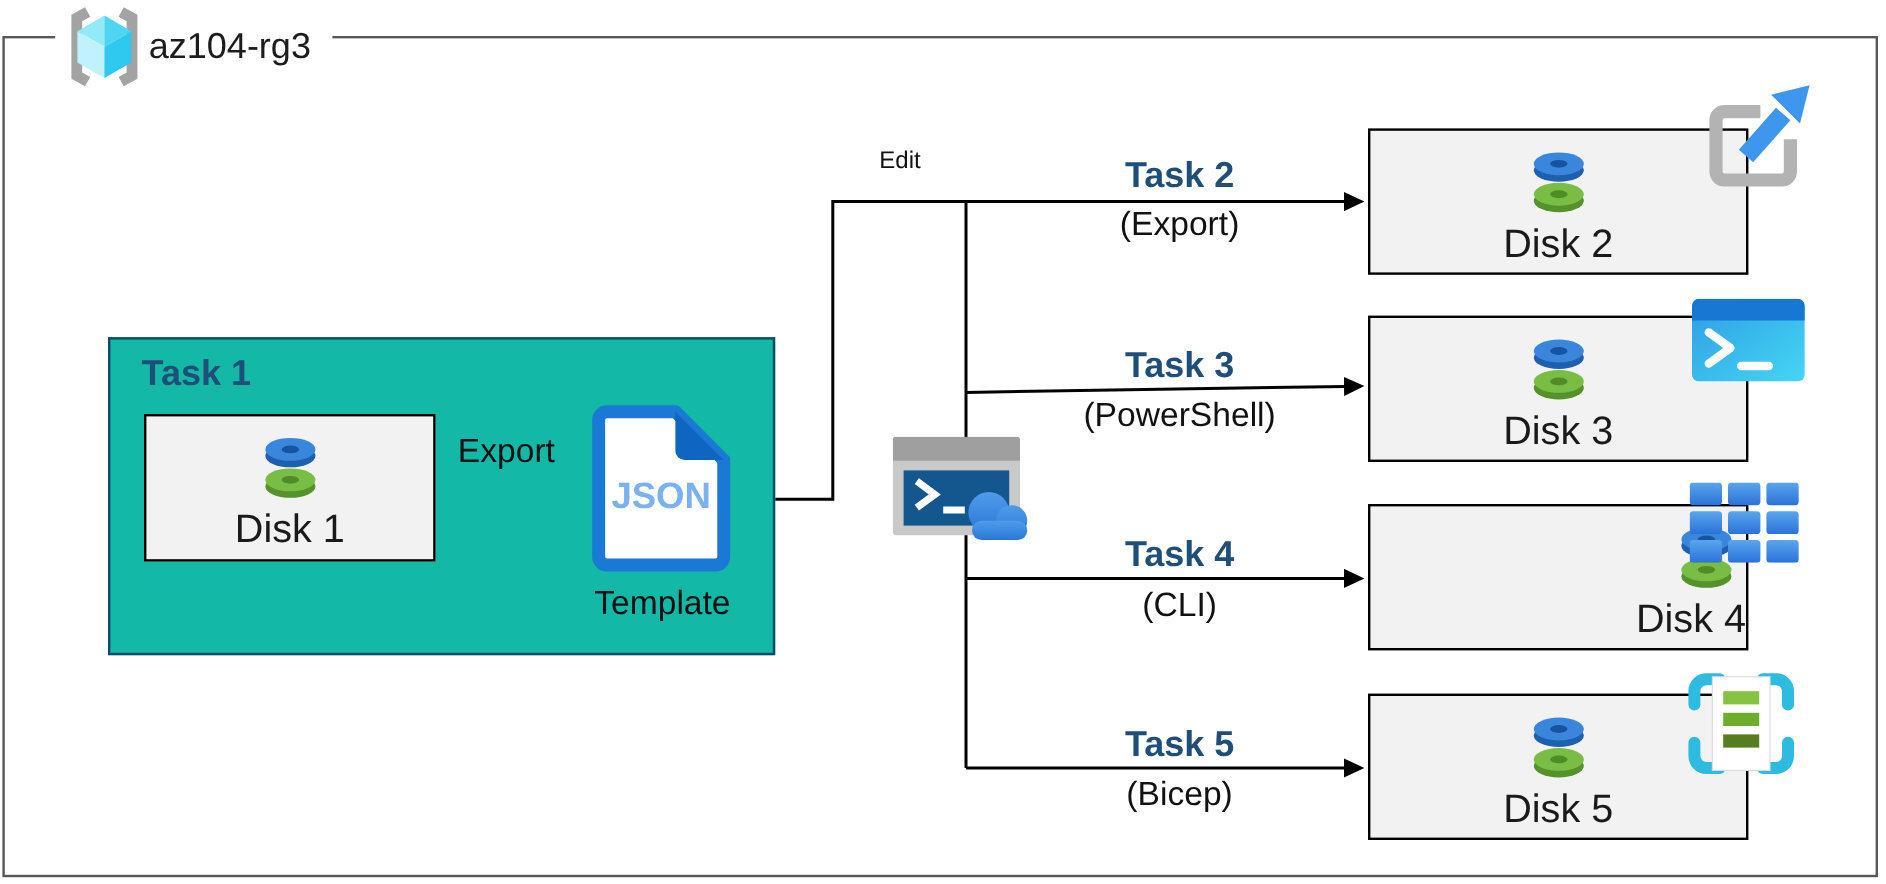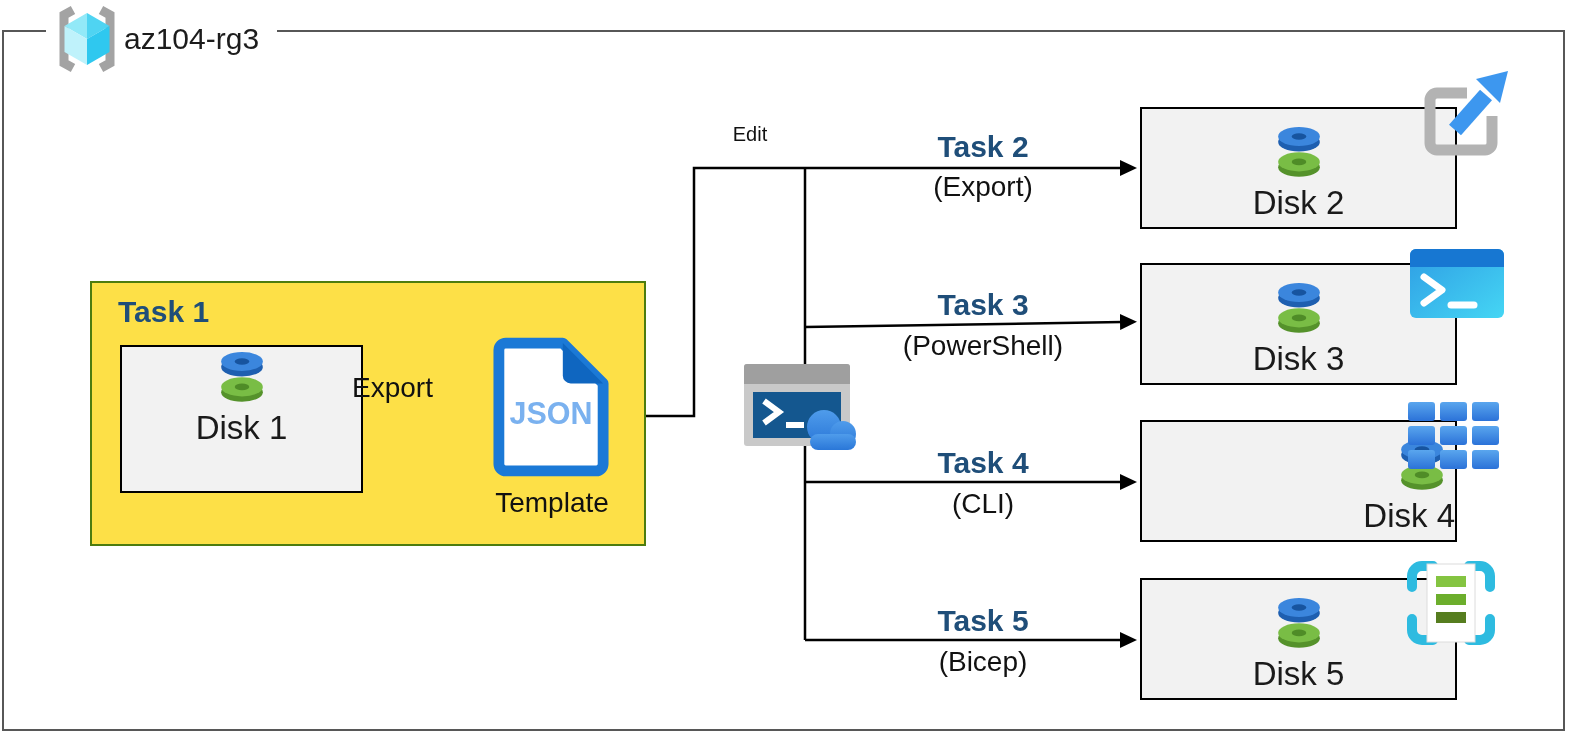--- a/index.html
+++ b/index.html
@@ -4,29 +4,29 @@
 <style>
   html,body{margin:0;padding:0;background:#fff;}
   body{width:1572px;height:737px;position:relative;overflow:hidden;
        font-family:"Liberation Sans","DejaVu Sans",sans-serif;color:#111;}
   .outer-frame{position:absolute;left:2px;top:30px;width:1563px;height:701px;
        border:2px solid #575757;box-sizing:border-box;background:#fff;z-index:0;}
   .overlay{position:absolute;left:0;top:0;z-index:1;}
   .rg-header{position:absolute;left:46px;top:2px;height:74px;display:flex;align-items:center;
        background:#fff;padding:0 18px 0 4px;z-index:4;}
   .rg-name{font-size:30px;color:#1c1c1c;white-space:nowrap;}
-  .task1-box{position:absolute;left:90px;top:281px;width:556px;height:265px;background:#fde047;
-       border:2px solid #4d7c0f;box-sizing:border-box;z-index:2;}
+  .task1-box{position:absolute;left:90px;top:281px;width:556px;height:265px;background:#14b8a6;
+       border:2px solid #0c4a6e;box-sizing:border-box;z-index:2;}
   .task1-title{position:absolute;left:26px;top:12px;font-size:30px;font-weight:bold;color:#1f4e79;}
   .disk-box{background:#f2f2f2;border:2px solid #000;box-sizing:border-box;position:absolute;
        display:flex;flex-direction:column;align-items:center;z-index:2;}
   .disk-box .disk-label{font-size:33px;color:#1a1a1a;margin-top:4px;}
-  .disk1-box{left:28px;top:62px;width:243px;height:148px;}
+  .disk1-box{left:28px;top:62px;width:243px;height:123px;padding-top:13px;}
   .target-box{left:1140px;width:317px;height:122px;padding-top:13px;}
-  .export-label{position:absolute;left:352px;top:372px;width:140px;text-align:left;
+  .export-label{position:absolute;left:352px;top:360px;width:140px;text-align:center;
        font-size:28px;z-index:2;}
   .json-icon-wrap{position:absolute;left:492px;top:336px;z-index:2;}
   .template-label{position:absolute;left:482px;top:487px;width:140px;text-align:center;
        font-size:28px;z-index:2;}
   .edit-label{position:absolute;left:700px;top:123px;width:100px;text-align:center;
        font-size:20px;z-index:2;}
   .flow-label{position:absolute;left:853px;width:260px;text-align:center;z-index:2;}
   .flow-task{font-weight:bold;font-size:30px;color:#1f4e79;}
   .flow-tool{font-size:28px;color:#111;}
   .corner-icon{position:absolute;z-index:3;line-height:0;}

